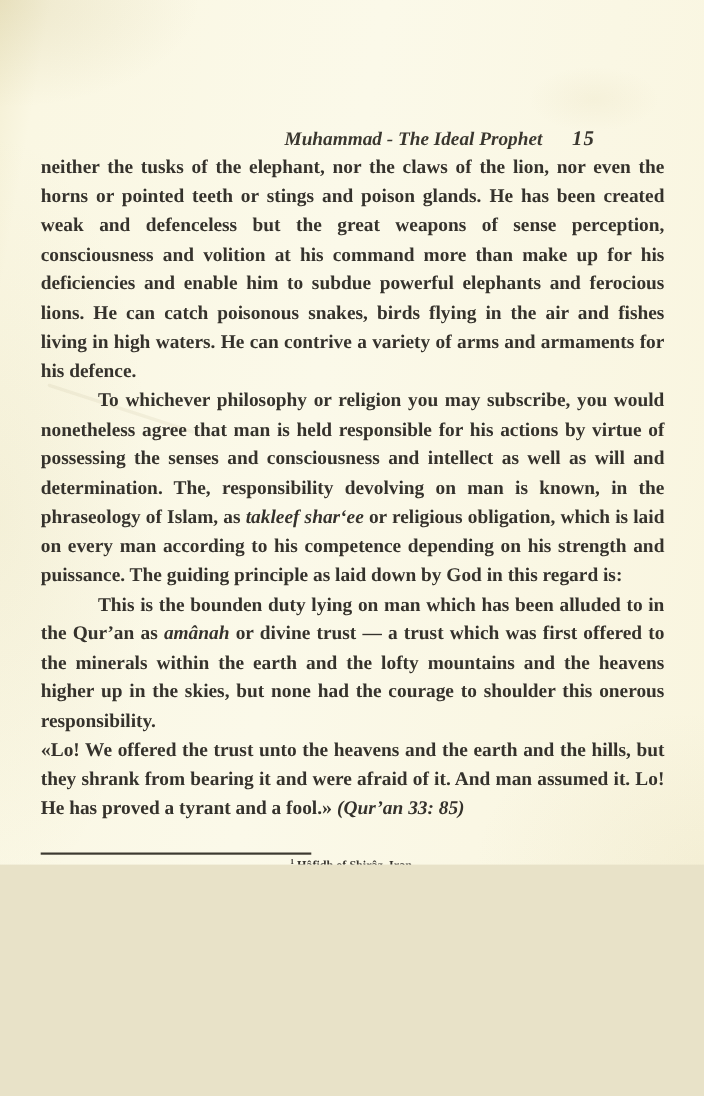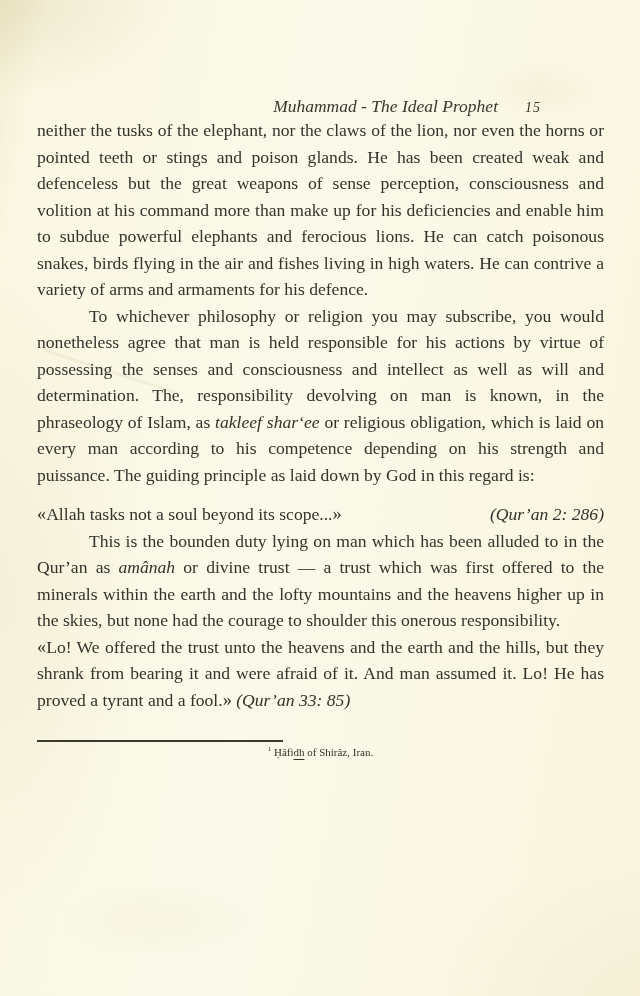--- a/index.html
+++ b/index.html
@@ -3,28 +3,29 @@
 <meta charset="utf-8">
 <style>
   html, body { margin: 0; padding: 0; }
   body {
     width: 640px; height: 996px;
     background: #e8e2c8;
     font-family: "Liberation Serif", "DejaVu Serif", serif;
   }
   .page {
     position: relative;
-    width: 640px; height: 996px;
+    width: 640px; height: 786px;
     overflow: hidden;
     color: #35322c;
     background:
       radial-gradient(ellipse 260px 140px at 0% 0%, rgba(170,150,80,0.16), rgba(170,150,80,0) 70%),
       radial-gradient(ellipse 300px 200px at 100% 100%, rgba(185,165,95,0.08), rgba(185,165,95,0) 70%),
       radial-gradient(ellipse 200px 500px at 0% 60%, rgba(190,175,110,0.10), rgba(190,175,110,0) 70%),
       linear-gradient(100deg, #f3eed2 0%, #faf7e3 6%, #fbf9e9 45%, #f9f5df 100%);
+    font-weight: bold;
   }
   .stain {
     position: absolute;
     pointer-events: none;
   }
   .stain-1 {
     left: 40px; top: 370px; width: 140px; height: 3px;
     background: rgba(130,110,60,0.07);
     transform: rotate(18deg);
     border-radius: 2px;
@@ -46,22 +47,23 @@
     display: flex;
     justify-content: flex-end;
     align-items: baseline;
     gap: 27px;
     padding-right: 63px;
     font-style: italic;
     font-size: 17.5px;
     color: #3a372f;
   }
   .running-header .pagenum {
-    font-size: 14px;
+    font-size: 19px;
     letter-spacing: 1px;
+    margin-top: 20px;
   }
   .body-text {
     font-size: 17.6px;
     line-height: 26.5px;
     text-align: justify;
   }
   p.para {
     margin: 0;
   }
   .p-first { margin-top: 30px; }
@@ -115,24 +117,20 @@
       <span class="book-title">Muhammad - The Ideal Prophet</span>
       <span class="pagenum">15</span>
     </div>
 
     <div class="body-text">
 
       <p class="para p-first"><span>neither the tusks of the elephant, nor the claws of the lion, nor even the horns or pointed teeth or stings and poison glands. He has been created weak and defenceless but the great weapons of sense perception, consciousness and volition at his command more than make up for his deficiencies and enable him to subdue powerful elephants and ferocious lions. He can catch poisonous snakes, birds flying in the air and fishes living in high waters. He can contrive a variety of arms and armaments for his defence.</span></p>
 
       <p class="para indent mt-12"><span>To whichever philosophy or religion you may subscribe, you would nonetheless agree that man is held responsible for his actions by virtue of possessing the senses and consciousness and intellect as well as will and determination. The, responsibility devolving on man is known, in the phraseology of Islam, as </span><span class="run-i">takleef shar‘ee</span><span> or religious obligation, which is laid on every man according to his competence depending on his strength and puissance. The guiding principle as laid down by God in this regard is:</span></p>
 
-      <div class="quote-line">
-        <span><span class="run-qmark">«</span><span>Allah tasks not a soul beyond its scope...</span><span class="run-qmark">»</span></span>
-        <span class="quote-ref">(Qur’an 2: 286)</span>
-      </div>
 
       <p class="para indent mt-12"><span>This is the bounden duty lying on man which has been alluded to in the Qur’an as </span><span class="run-i">amânah</span><span> or divine trust — a trust which was first offered to the minerals within the earth and the lofty mountains and the heavens higher up in the skies, but none had the courage to shoulder this onerous responsibility.</span></p>
 
       <p class="para mt-9"><span class="run-qmark">«</span><span>Lo! We offered the trust unto the heavens and the earth and the hills, but they shrank from bearing it and were afraid of it. And man assumed it. Lo! He has proved a tyrant and a fool.</span><span class="run-qmark">»</span><span> </span><span class="run-i">(Qur’an 33: 85)</span></p>
 
 
       <hr class="footnote-rule">
 
       <p class="para footnote"><span class="run-sup">1</span><span> Ḥâfi</span><span class="run-u">dh</span><span> of Shirâz, Iran.</span></p>
 

